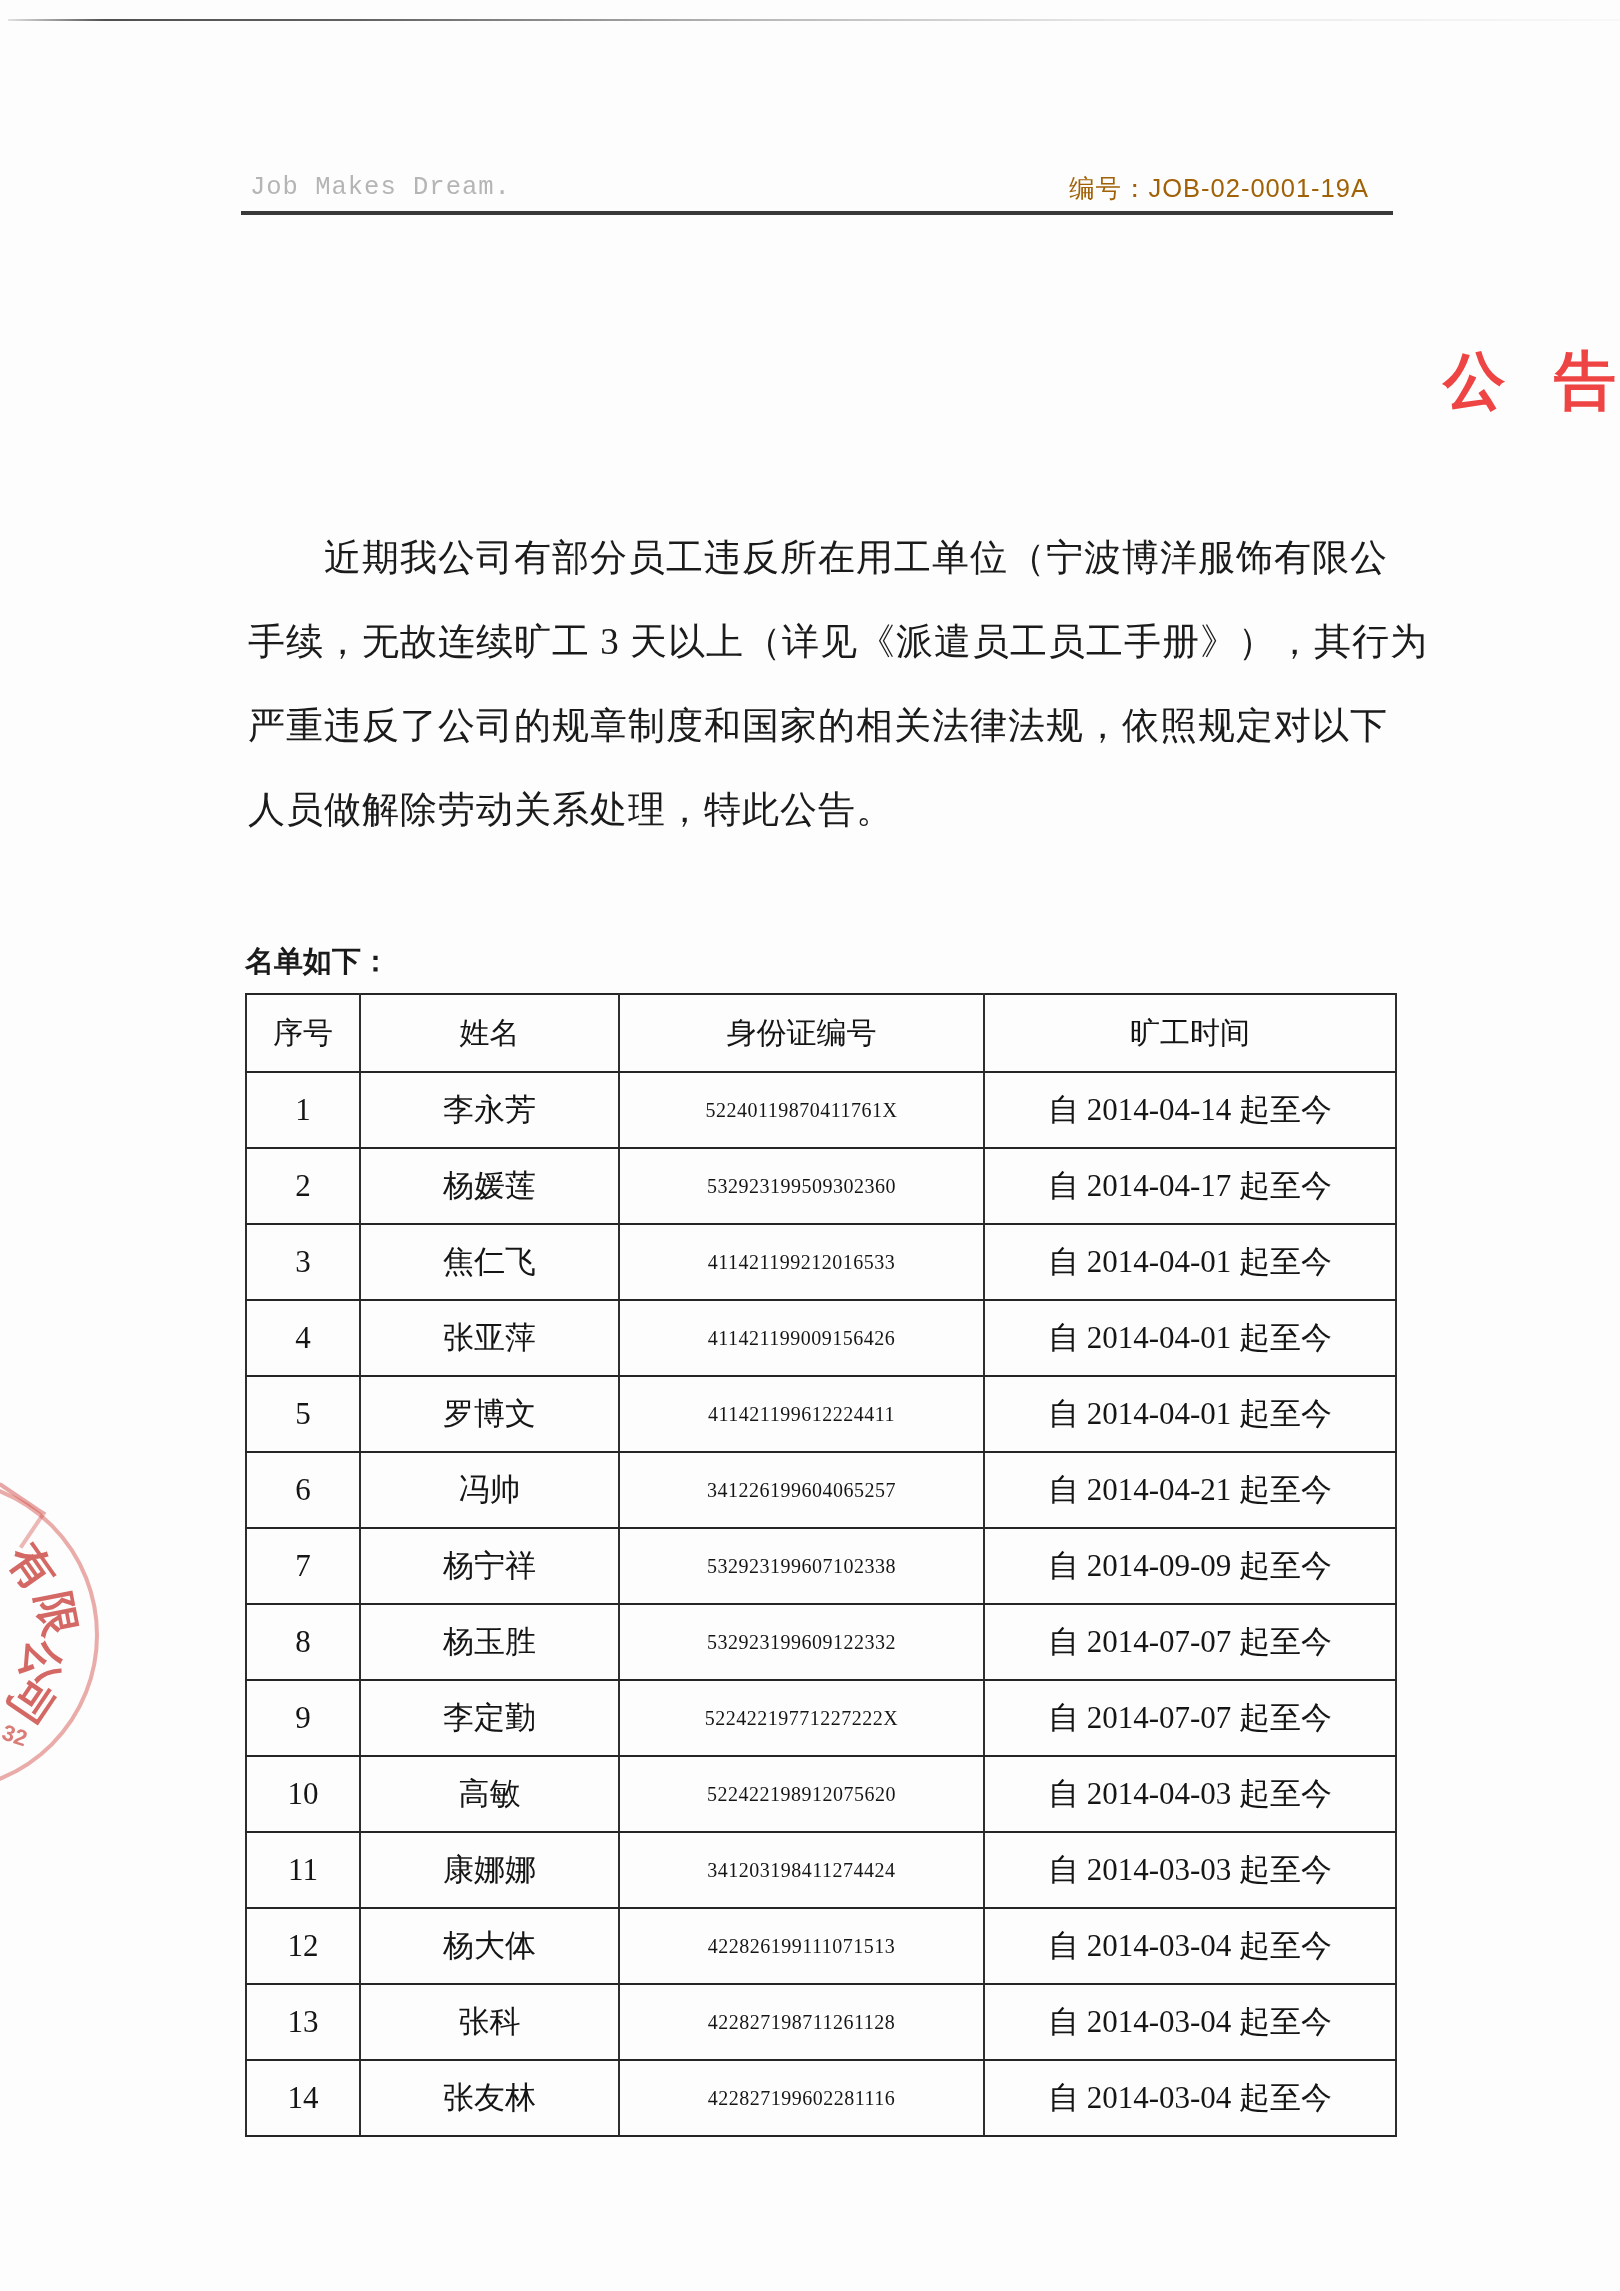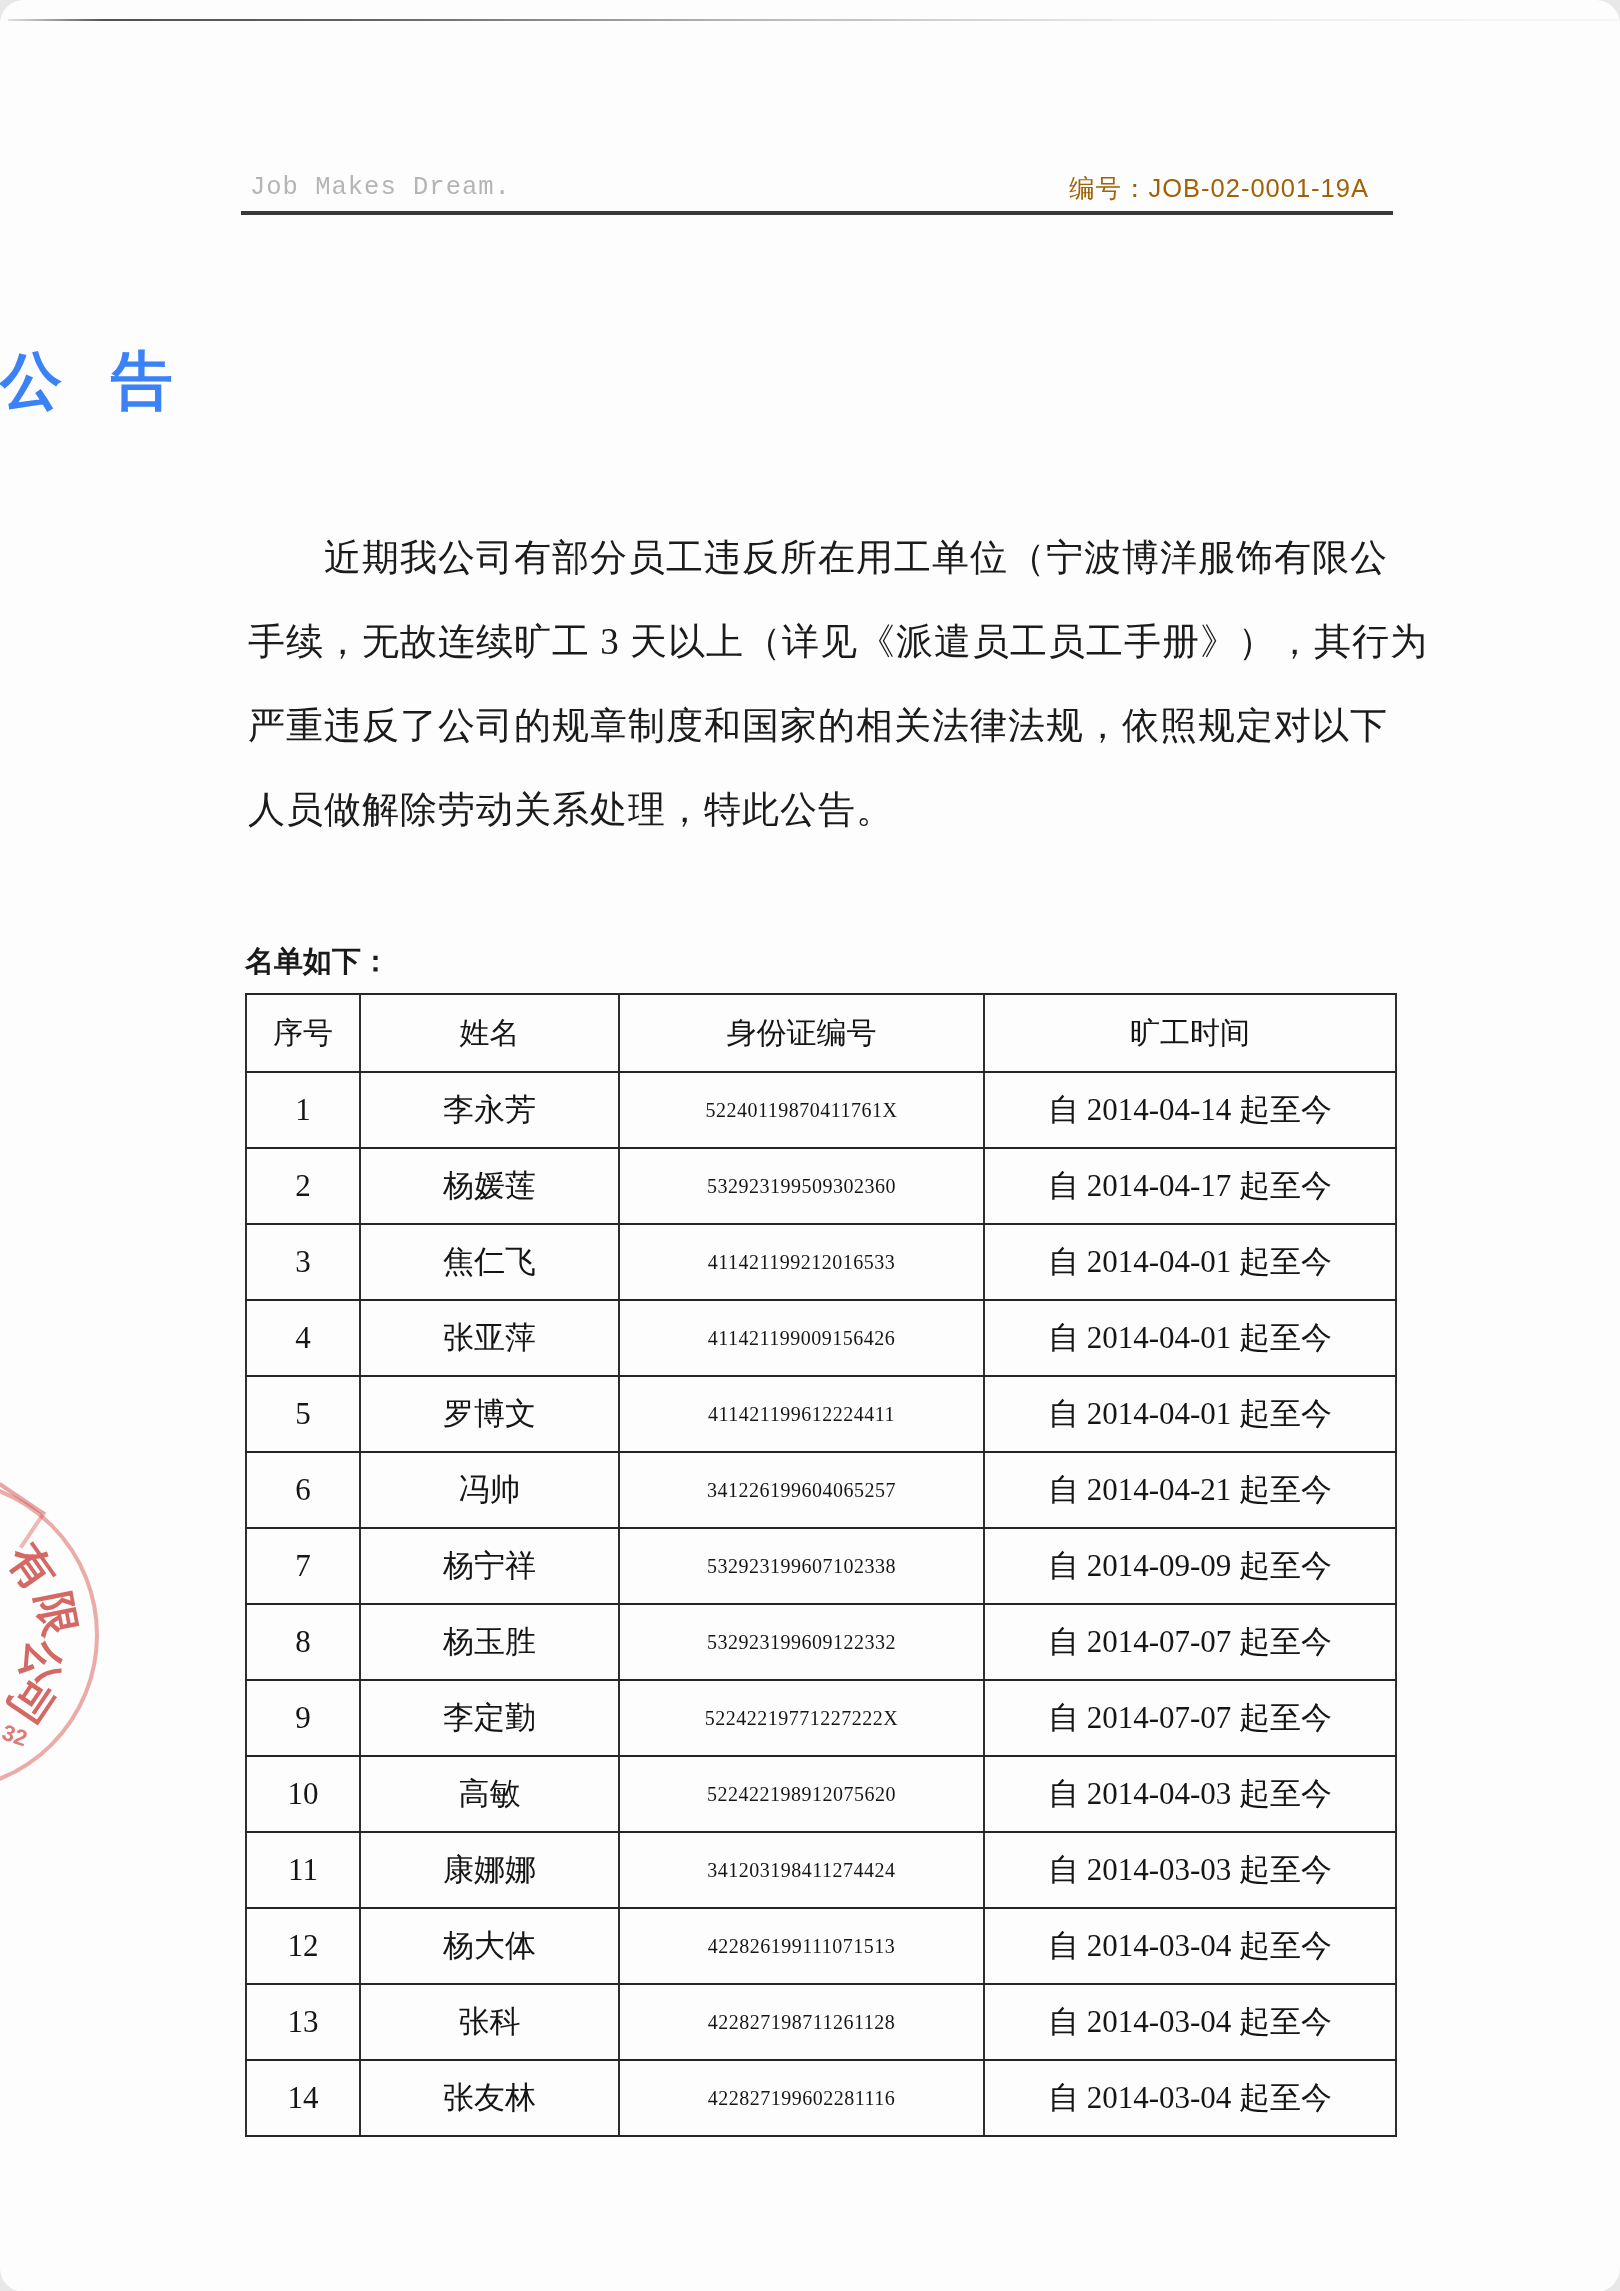--- a/index.html
+++ b/index.html
@@ -1,21 +1,20 @@
 <!DOCTYPE html>
 <html><head>
 <meta charset="utf-8">
 <style>
   html,body { margin:0; padding:0; background:#e8e8e8; }
   .page {
     position:relative; width:1620px; height:2292px;
     background:#fdfdfd; overflow:hidden;
     font-family:"Liberation Serif","DejaVu Serif",serif;
     color:#1c1c1c;
-    border-radius:24px;
   }
   .scan-edge {
     position:absolute; left:7.8px; top:18.6px; width:1612px; height:2.9px;
     background:linear-gradient(to right,
       rgba(70,70,70,0.15) 0%, rgba(50,50,50,0.85) 6%, rgba(60,60,60,0.8) 22%,
       rgba(110,110,110,0.5) 45%, rgba(190,190,190,0.3) 70%, rgba(225,225,225,0.2) 100%);
   }
   .hdr-slogan {
     position:absolute; left:250px; top:173px;
     font-family:"Liberation Mono","DejaVu Sans Mono",monospace;
@@ -25,22 +24,22 @@
     position:absolute; right:251px; top:171px;
     font-family:Liberation Sans, sans-serif;
     font-size:25.5px; color:#a16207; letter-spacing:1px; white-space:nowrap;
   }
   .hdr-rule {
     position:absolute; left:241px; top:211px; width:1152px; height:3.9px;
     background:#3a3a3a;
   }
   .page-title {
     position:absolute; left:0; top:339px; width:100%;
-    text-align:left; font-size:62px; font-weight:bold;
-    word-spacing:25.5px; letter-spacing:3.9px; color:#3b82f6;
+    text-align:right; font-size:62px; font-weight:bold;
+    word-spacing:25.5px; letter-spacing:3.9px; color:#ef4444;
   }
   .body-text { position:absolute; left:248px; top:516px; width:1147px; }
   .body-text .line {
     height:84px; line-height:84px; font-size:37px; letter-spacing:1px;
     white-space:nowrap; color:#1b1b1b;
   }
   .body-text .line.indent { text-indent:76px; }
   .list-label {
     position:absolute; left:245px; top:942px;
     font-family:"Liberation Sans","DejaVu Sans",sans-serif;

